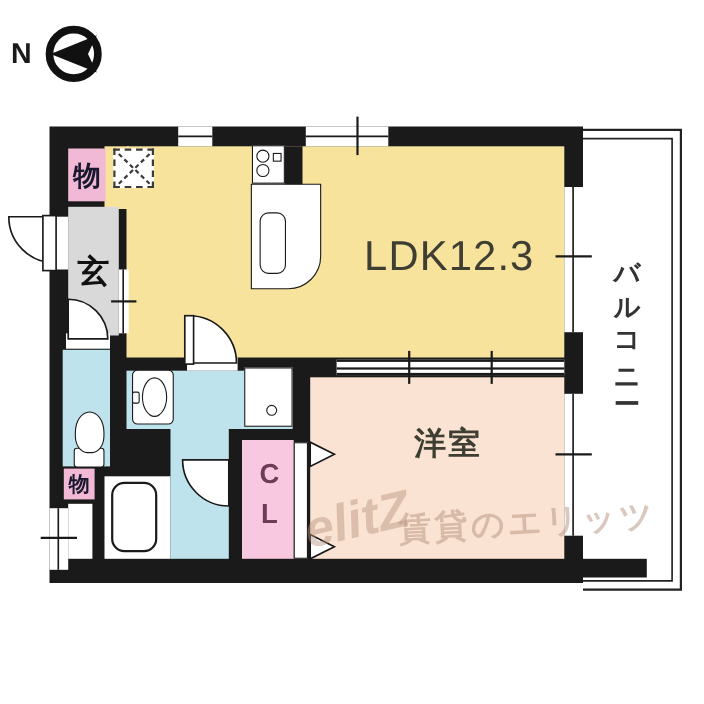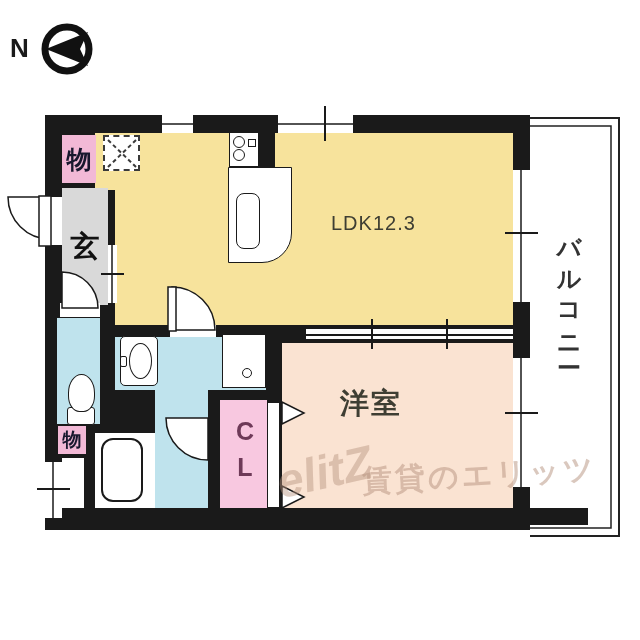--- a/index.html
+++ b/index.html
@@ -116,23 +116,23 @@
 
   <line x1="108" y1="140" x2="136" y2="167" stroke="#3a3a3a" stroke-width="2" stroke-dasharray="4 3"></line>
   <line x1="136" y1="140" x2="108" y2="167" stroke="#3a3a3a" stroke-width="2" stroke-dasharray="4 3"></line>
 
   <circle cx="67" cy="49" r="22" fill="#fff" stroke="#111" stroke-width="7"></circle>
   <path d="M 46 49 L 88 32 L 80 49 L 88 66 Z" fill="#111"></path>
 </svg>
 
 <div class="lbl" style="left:10px;top:33px;font-size:26px;font-weight:800;">N</div>
 
-<div class="lbl" style="left:331px;top:212px;font-size:20px;color:#3e3e33;letter-spacing:1px;">LDK12.3</div>
+<div class="lbl" style="left:331px;top:212px;font-size:38px;color:#3e3e33;letter-spacing:1px;">LDK12.3</div>
 
-<div class="lbl" style="left:340px;top:384px;width:135px;text-align:left;color:#3e3e33;">
+<div class="lbl" style="left:340px;top:384px;width:135px;text-align:center;color:#3e3e33;">
   <div class="cjk" style="font-size:29px;letter-spacing:2px;">洋室</div>
 </div>
 
 <div class="lbl cjk" style="left:553px;top:221px;height:210px;writing-mode:vertical-rl;font-size:24px;letter-spacing:6px;color:#333;">バルコニー</div>
 
 <div class="lbl cjk" style="left:62px;top:227px;width:46px;text-align:center;font-size:29px;color:#111;">玄</div>
 
 <div class="lbl" style="left:230px;top:417px;width:28px;height:85px;writing-mode:vertical-lr;text-orientation:upright;font-size:25px;font-weight:700;color:#6e3a58;letter-spacing:8px;">CL</div>
 
 <div class="lbl" style="left:276px;top:444px;font-size:47px;font-weight:800;font-style:italic;color:rgba(182,146,126,0.45);transform:rotate(-13deg);">elitZ</div>

